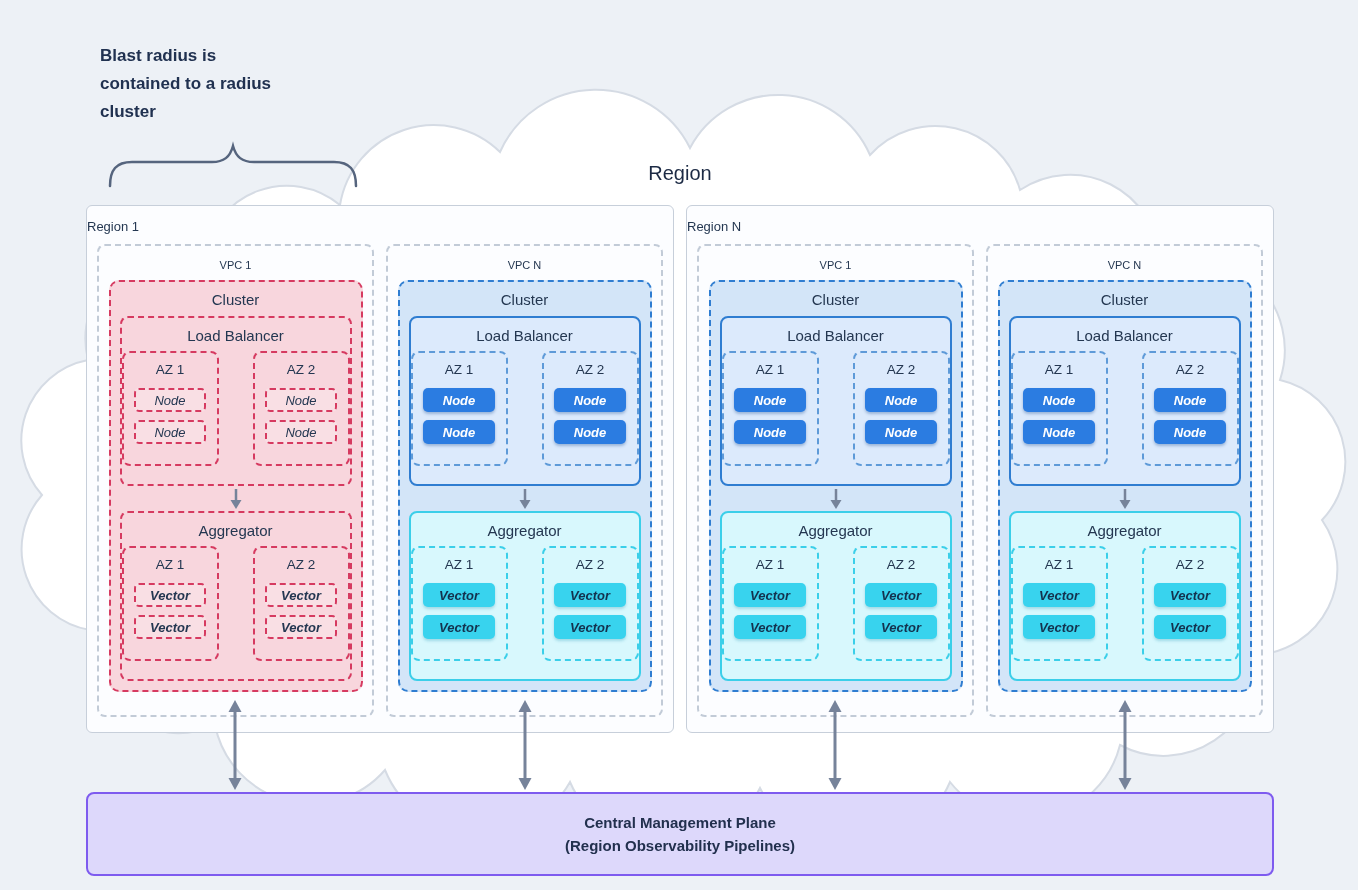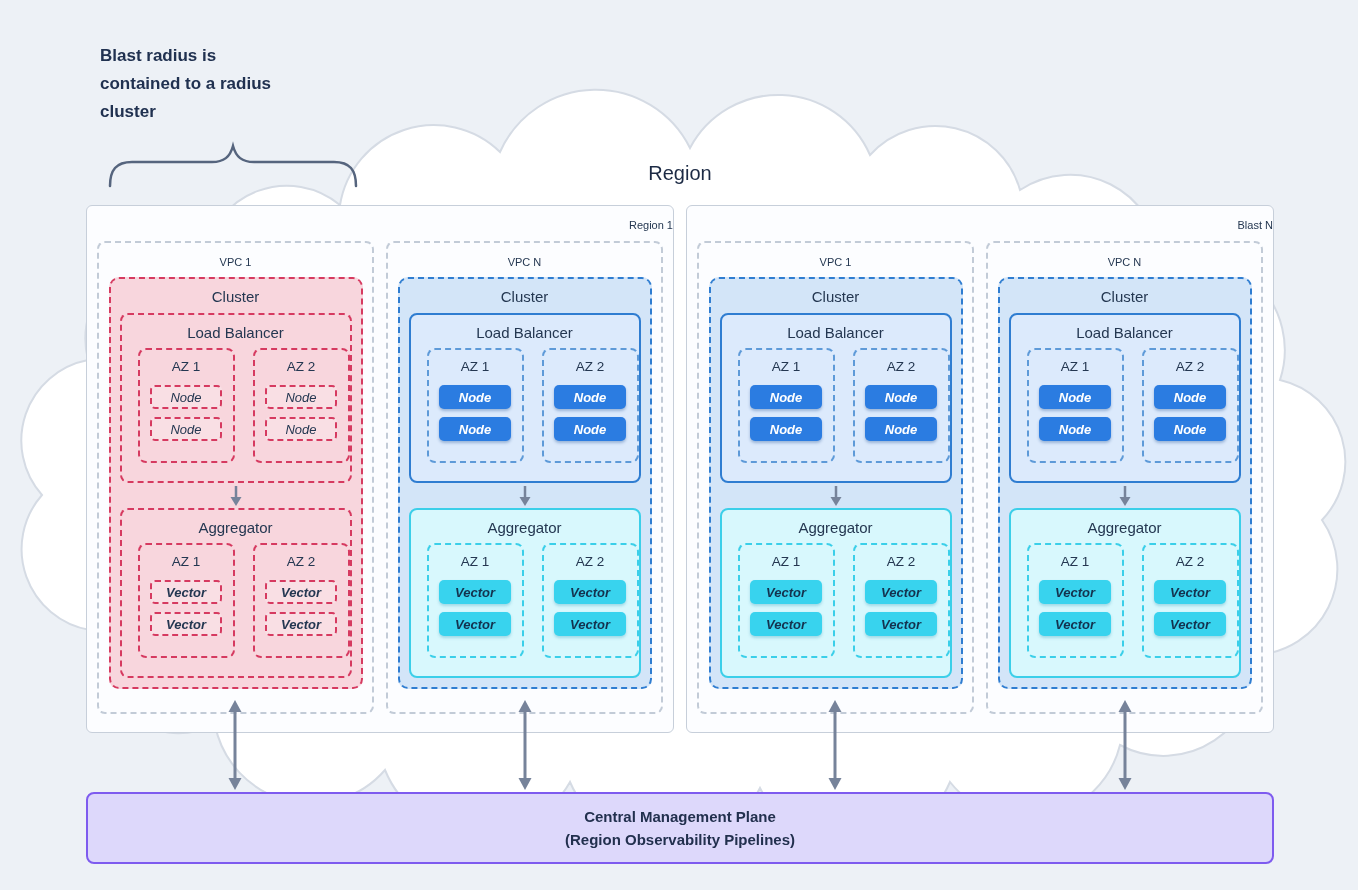--- a/index.html
+++ b/index.html
@@ -14,61 +14,61 @@
   #brace-svg { left:0; top:0; z-index:2; }
 
   .annotation { left:100px; top:42px; width:266px; text-align:left;
     font-weight:700; font-size:17px; line-height:28px; color:#203150; z-index:2; }
 
   .cloud-label { left:620px; top:162px; width:120px; text-align:center;
     font-size:20px; color:#1c2a44; z-index:2; }
 
   .region { width:588px; height:528px; top:205px; z-index:1;
     background:#fcfdff; border:1px solid #c7cfda; border-radius:6px; }
-  .region-title { text-align:right; padding-top:13px; font-size:11px; }
+  .region-title { text-align:left; padding-top:13px; font-size:13px; }
 
   .vpc-row { display:flex; gap:12px; padding:10px 10px 0; }
   .vpc { width:278px; height:473px; border:2px dashed #c2cbd7; border-radius:8px; }
   .vpc-title { text-align:center; margin-top:13px; font-size:11px; }
 
   .cluster { width:254px; height:412px; margin:9px auto 0; border-radius:10px; padding:0 9px; }
   .cluster.red  { background:#f8d6dd; border:2px dashed var(--red); }
   .cluster.blue { background:#d3e5f8; border:2px dashed var(--blue); }
   .cluster-title { text-align:center; padding-top:9px; font-size:15px; }
 
   .section { height:170px; border-radius:8px; }
   .section.lb { margin-top:8px; }
   .red  .section.lb  { border:2px dashed var(--red); }
   .red  .section.agg { border:2px dashed var(--red); }
   .blue .section.lb  { border:2px solid var(--blue); background:#dceafc; }
   .blue .section.agg { border:2px solid var(--cyan-border); background:#d8f8fd; }
 
   .section-title { text-align:center; font-weight:400; font-size:15px; margin-top:9px; }
 
-  .az-row { display:flex; justify-content:flex-end; gap:18px; margin-top:7px; }
+  .az-row { display:flex; justify-content:space-between; gap:18px; margin-top:7px; }
   .az { width:97px; height:115px; border-radius:8px; }
   .red  .az      { border:2px dashed var(--red); }
   .blue .lb  .az { border:2px dashed #5e9ad8; }
   .blue .agg .az { border:2px dashed var(--cyan-border); }
   .az-title { text-align:center; font-size:13.5px; margin-top:9px; }
 
   .chip { width:72px; height:24px; border-radius:5px; margin:11px auto 0;
     display:flex; align-items:center; justify-content:center;
     font-size:13px; font-weight:700;font-style:italic; }
   .chip + .chip { margin-top:8px; }
   .red  .chip     { border:2px dashed var(--red); background:rgba(255,255,255,.22); color:#243751; }
   .red  .lb .chip { font-weight:400; }
   .blue .lb  .chip { background:var(--blue-chip); color:#ffffff; box-shadow:0 2px 3px rgba(30,80,150,.35); }
   .blue .agg .chip { background:var(--cyan-chip); color:#14324e; box-shadow:0 2px 3px rgba(30,150,180,.3); }
 
   .arrow-mid { height:24px; margin-top:1px; display:flex; align-items:center; justify-content:center; }
 
   .double-arrow { z-index:1; }
 
-  .mgmt { left:86px; top:792px; width:1188px; height:72px; z-index:1;
+  .mgmt { left:86px; top:792px; width:1188px; height:84px; z-index:1;
     background:var(--purple-bg); border:2px solid var(--purple-border); border-radius:8px;
     display:flex; flex-direction:column; align-items:center; justify-content:center; gap:6px;
     font-weight:700; font-size:15px; color:#22304e; }
 </style>
 </head>
 <body>
 
 <svg id="cloud-svg" class="abs" width="1358" height="890" viewBox="0 0 1358 890">
   <path fill="#ffffff" stroke="#d5dbe4" stroke-width="2" d="M 340 205
        A 95 95 0 0 1 500 152
@@ -191,21 +191,21 @@
                   <div class="chip">Vector</div>
                   <div class="chip">Vector</div>
                 </div>
               </div>
             </div>
           </div>
         </div>
       </div>
     </div>
     <div class="abs region" style="left: 686px;">
-      <div class="region-title">Blast N</div>
+      <div class="region-title">Region N</div>
       <div class="vpc-row">
         <div class="vpc">
           <div class="vpc-title">VPC 1</div>
           <div class="cluster blue">
             <div class="cluster-title">Cluster</div>
             <div class="section lb">
               <div class="section-title">Load Balancer</div>
               <div class="az-row">
                 <div class="az">
                   <div class="az-title">AZ 1</div>

